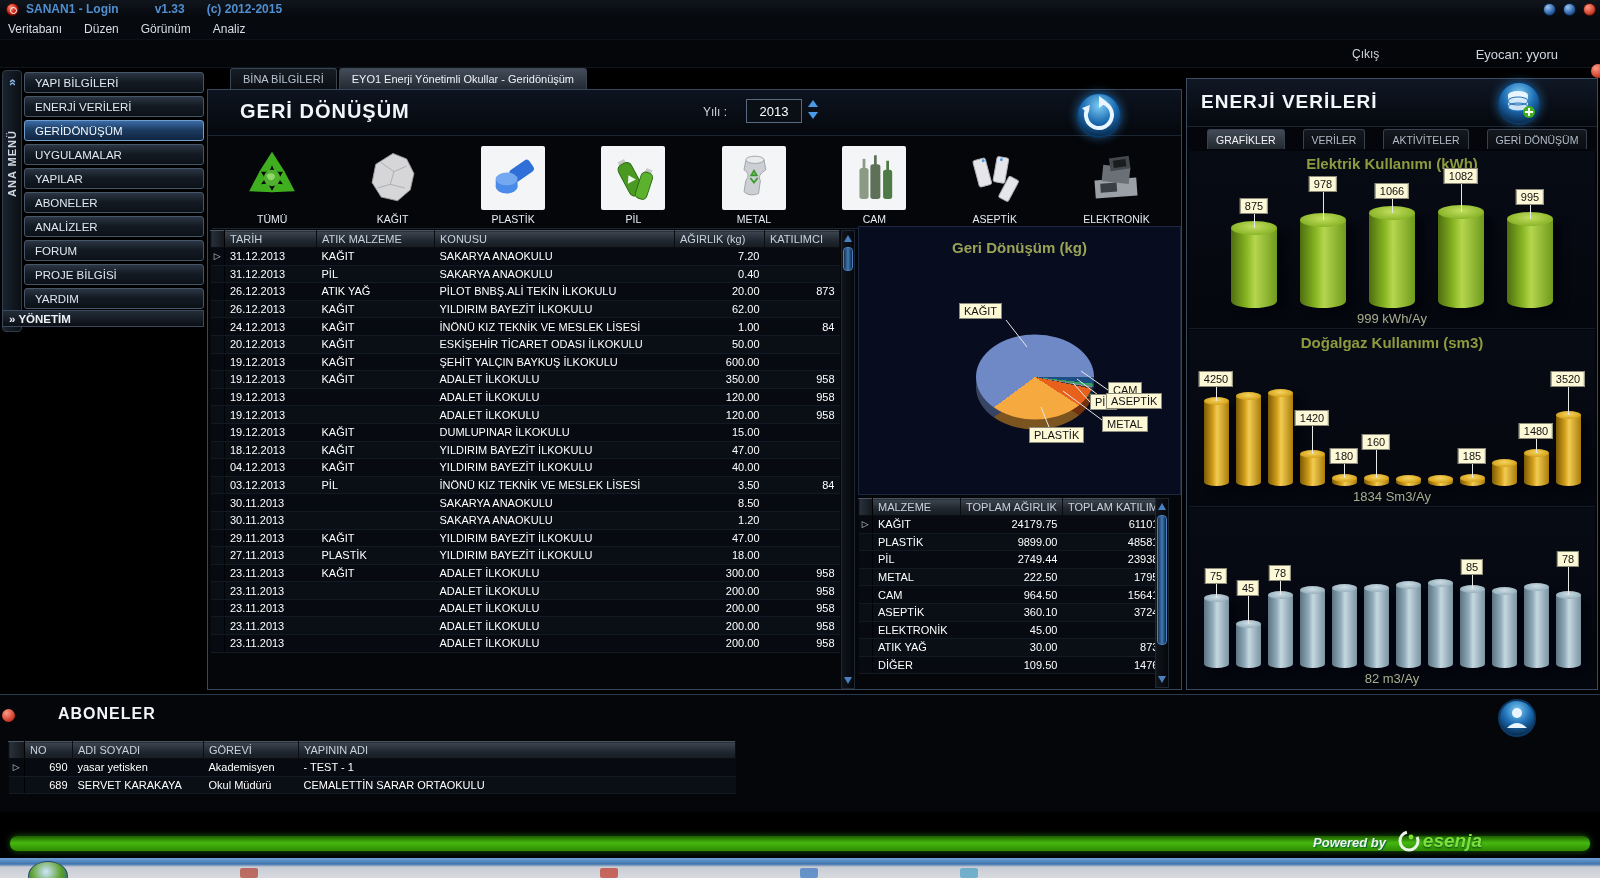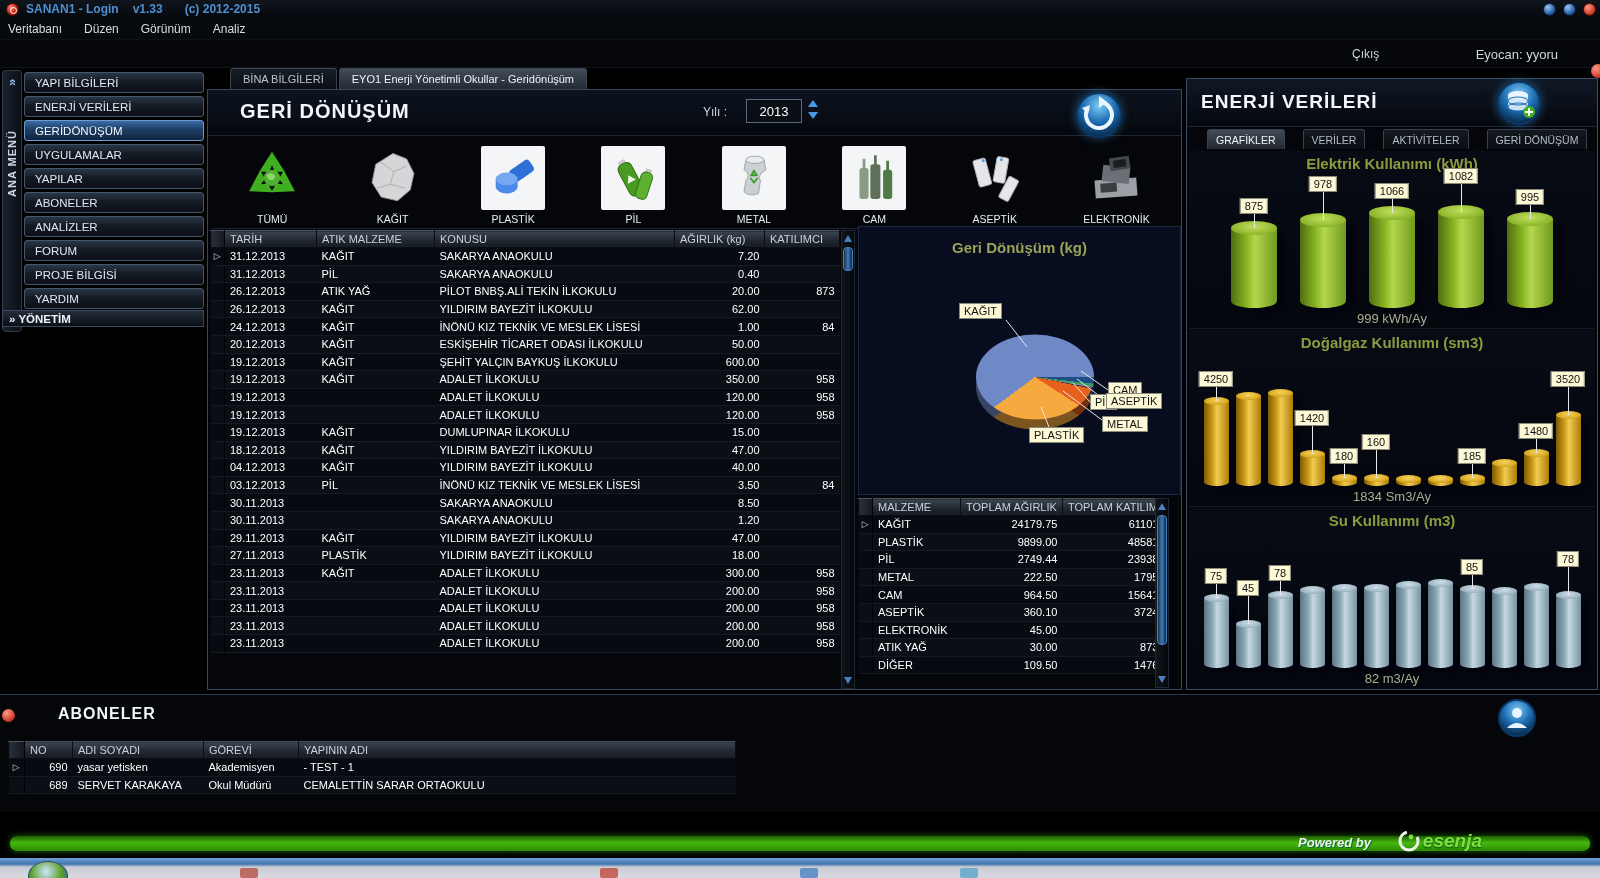--- a/index.html
+++ b/index.html
@@ -7,21 +7,21 @@
   .screen{position:relative;width:1600px;height:878px;background:#000;overflow:hidden;}
 
   
   .titlebar{position:absolute;left:0;top:0;width:1600px;height:18px;
     background:linear-gradient(#10151d,#05080c);display:flex;align-items:center;}
   .app-logo{width:13px;height:13px;border-radius:50%;margin:0 7px 0 6px;
     background:radial-gradient(circle at 35% 30%,#ff8a78,#c21807 60%,#7a0d00);
     border:1px solid #5a0a00;position:relative;}
   .app-logo::after{content:"";position:absolute;left:3px;top:3px;width:5px;height:5px;border:1px solid #fff;border-radius:50%;}
   .app-title{color:#4f8fd0;font-weight:bold;font-size:12px;}
-  .app-ver{color:#4f8fd0;font-weight:bold;font-size:12px;margin-left:14px;}
+  .app-ver{color:#4f8fd0;font-weight:bold;font-size:12px;margin-left:36px;}
   .app-copy{color:#4f8fd0;font-weight:bold;font-size:12px;margin-left:22px;}
   .winbtns{position:absolute;right:4px;top:3px;display:flex;gap:7px;}
   .wbtn{width:13px;height:13px;border-radius:50%;}
   .wbtn.blue{background:radial-gradient(circle at 35% 30%,#9cc4f2,#2a63a8 60%,#0d2c55);border:1px solid #0a2342;}
   .wbtn.red{background:radial-gradient(circle at 35% 30%,#ff9a86,#d24430 60%,#7c1405);border:1px solid #5a0f02;}
 
   .menubar{position:absolute;left:0;top:18px;width:1600px;height:22px;background:#06090d;
     display:flex;align-items:center;gap:22px;padding-left:8px;border-bottom:1px solid #0d1218;}
   .menu-item{color:#d8dde3;font-size:12px;cursor:default;}
 
@@ -137,21 +137,21 @@
     background:radial-gradient(circle at 35% 30%,#ff9a86,#d24430 60%,#7c1405);}
   .subs-title{position:absolute;left:58px;top:10px;color:#f2f5f9;font-size:16px;font-weight:bold;letter-spacing:1px;}
   .subs-btn{position:absolute;right:64px;top:4px;width:38px;height:38px;border-radius:50%;cursor:pointer;
     background:radial-gradient(circle at 50% 28%,#7ecdf4,#1d6db4 45%,#072747 85%);border:2px solid #0c3a66;}
   .subs-table{position:absolute;left:8px;top:46px;}
   .subs-table td{height:19.5px;}
 
   
   .green-bar{position:absolute;left:10px;top:836px;width:1580px;height:15px;border-radius:7px;
     background:linear-gradient(#1d5c00,#45b80e 45%,#2e8a04);box-shadow:0 0 6px rgba(60,200,20,.5);}
-  .powered{position:absolute;right:229px;top:835px;color:#f0f4ee;font-size:13px;font-style:italic;font-weight:bold;text-shadow:1px 1px 1px #063;}
+  .powered{position:absolute;right:214px;top:835px;color:#f0f4ee;font-size:13px;font-style:italic;font-weight:bold;text-shadow:1px 1px 1px #063;}
   .brand-wrap{position:absolute;right:118px;top:830px;display:flex;align-items:center;gap:3px;}
   .brand-text{color:#7ee03a;font-size:19px;font-weight:bold;font-style:italic;text-shadow:0 1px 2px #042;}
   .taskbar{position:absolute;left:0;top:858px;width:1600px;height:20px;
     background:linear-gradient(#6fa3d8,#3f74ad 30%,#c9ccd4 45%,#d8dae0);}
   .orb{position:absolute;left:28px;top:861px;width:40px;height:30px;border-radius:50%;
     background:radial-gradient(circle at 45% 35%,#cfe6ff,#5aa02a 55%,#1f5a9c);border:1px solid #2a4a70;}
   .tb-ico{position:absolute;top:868px;width:18px;height:10px;border-radius:2px;opacity:.7;}
 </style>
 </head>
 <body>
@@ -782,21 +782,20 @@
             <div class="cyl gold" style="height: 70.9064px; width: 25px;">
               <div class="cap gold-cap" style="height: 8px; top: -4px;"></div>
             </div>
             <div class="lead" style="bottom: 70.9064px; height: 28px;"></div>
             <div class="vlabel" style="bottom: 98.9064px;">3520</div>
           </div>
         </div>
       <div class="ch-footer">1834 Sm3/Ay</div>
     </div>
     <div class="chart-sec" style="top:429px;height:180px;border-bottom:none;">
-      <div class="ch-title">Su Kullanımı (m3)</div>
       <div class="plot" id="plot-water" style="height:140px;gap:7px;">
           <div class="bar" style="width: 25px;">
             <div class="cyl steel" style="height: 70.2174px; width: 25px;">
               <div class="cap steel-cap" style="height: 8px; top: -4px;"></div>
             </div>
             <div class="lead" style="bottom: 70.2174px; height: 14px;"></div>
             <div class="vlabel" style="bottom: 84.2174px;">75</div>
           </div>
           <div class="bar" style="width: 25px;">
             <div class="cyl steel" style="height: 44.1304px; width: 25px;">

